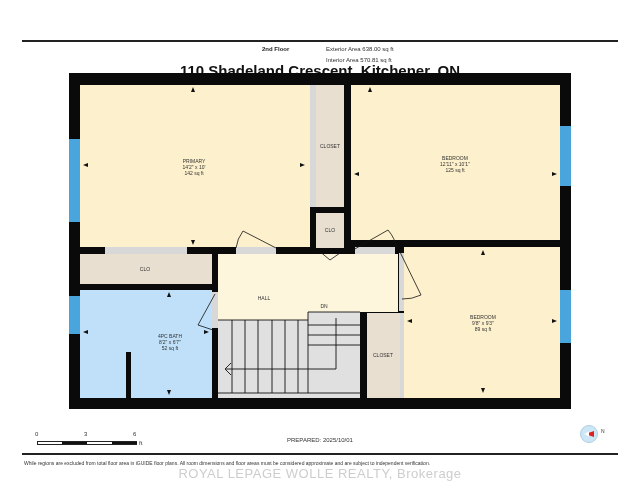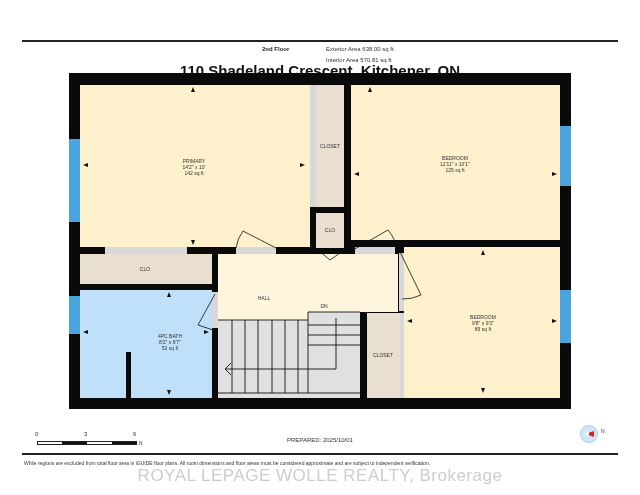--- a/index.html
+++ b/index.html
@@ -12,21 +12,21 @@
   .wall { position: absolute; background: #0a0a0a; }
   .room { position: absolute; background: #fdf0cc; }
   .closet { position: absolute; background: #e8dfd0; }
   .bath { position: absolute; background: #bfe0f8; }
   .hall { position: absolute; background: #fdf6dc; }
   .stair { position: absolute; background: #e0e0e0; }
   .window { position: absolute; background: #4aa5dc; }
   .door-gap { position: absolute; background: #d8d8d8; }
   .room-label { position: absolute; text-align: center; font-size: 5px; line-height: 6px; color: #333; transform: translateX(-50%); white-space: nowrap; }
   .footer-note { position: absolute; left: 24px; top: 460px; font-size: 5px; color: #333; }
-  .watermark { position: absolute; left: 0; width: 640px; top: 466px; text-align: center; font-size: 17px; letter-spacing: 0.5px; color: rgba(200,200,200,0.9); }
+  .watermark { position: absolute; left: 0; width: 640px; top: 466px; text-align: center; font-size: 13px; letter-spacing: 0.5px; color: rgba(200,200,200,0.9); }
   .prepared { position: absolute; left: 0; top: 437px; width: 640px; text-align: center; font-size: 6px; color: #333; }
   .scale-num { position: absolute; font-size: 6px; color: #333; }
   svg { position: absolute; left: 0; top: 0; }
 </style>
 </head>
 <body>
 
 <div class="title">110 Shadeland Crescent, Kitchener, ON</div>
 <div class="rule" style="top:40px;"></div>
 <div class="floor-label">2nd Floor</div>

